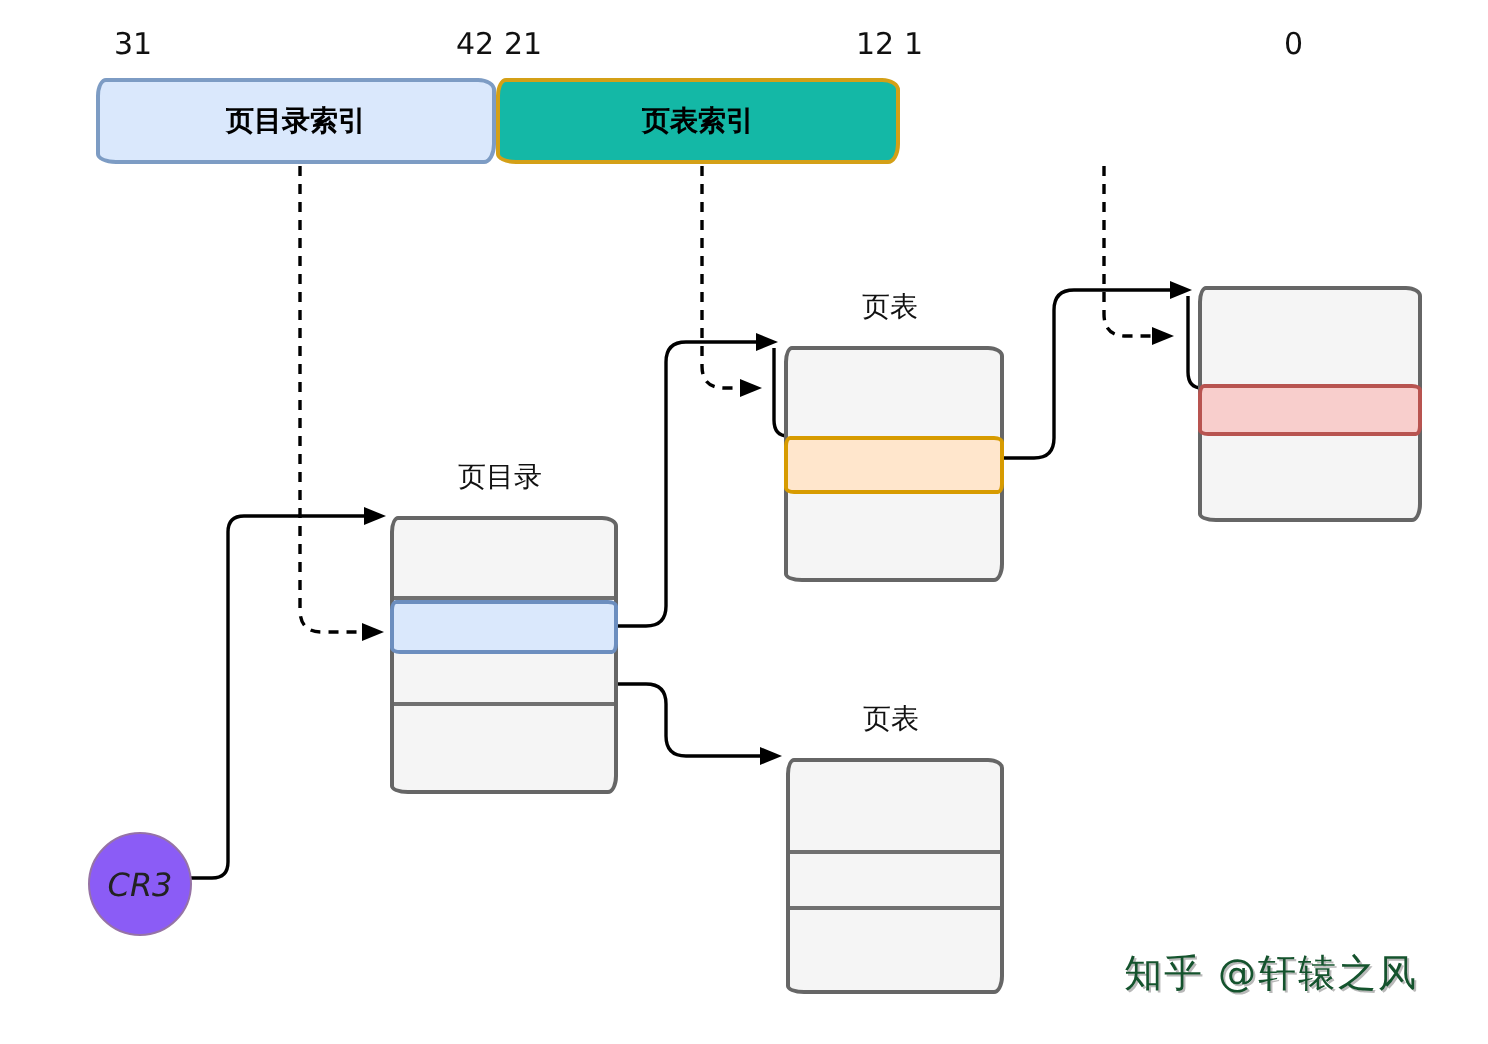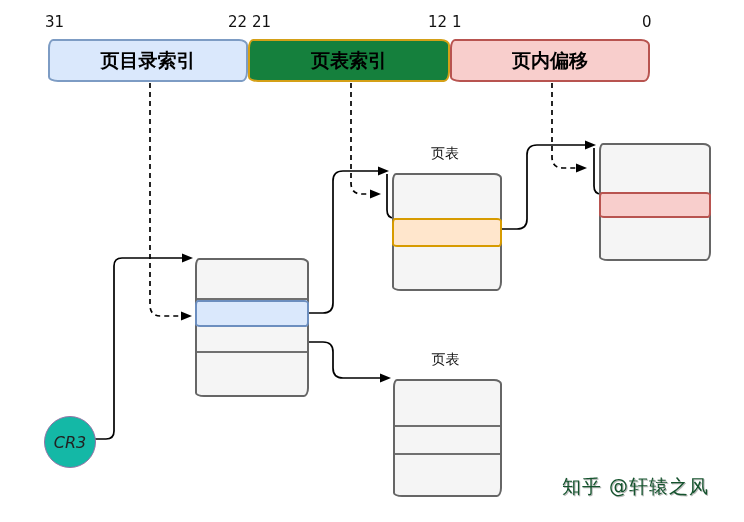--- a/index.html
+++ b/index.html
@@ -4,25 +4,25 @@
 <style>
   html,body{margin:0;padding:0;background:#ffffff;}
   #canvas{
     position:relative;width:744px;height:522px;background:#ffffff;overflow:hidden;
     font-family:"DejaVu Sans","Liberation Sans",sans-serif;color:#000;
   }
   
   .segment{
     position:absolute;top:39px;height:43px;box-sizing:border-box;
     display:flex;align-items:center;justify-content:center;
-    font-size:19px;font-weight:bold;
+    font-size:14px;font-weight:bold;
     border-radius:5px 9px 6px 10px / 9px 6px 10px 5px;
   }
   .seg-blue {left:48px; width:200px;background:#dae8fc;border:2.5px solid #7d9cc4;}
-  .seg-orange{left:248px;width:202px;background:#15803d;border:2.5px solid #d4a017;}
+  .seg-orange{left:248px;width:202px;background:#14b8a6;border:2.5px solid #d4a017;}
   .seg-red  {left:450px;width:200px;background:#f8cecc;border:2.5px solid #b85450;}
   .bit{position:absolute;top:13px;font-size:15px;color:#111;}
   
   .dtable{
     position:absolute;background:#f5f5f5;border:2px solid #666;
     border-radius:4px 8px 5px 9px / 8px 5px 9px 4px;
   }
   .drow{box-sizing:border-box;}
   .sep{border-bottom:2px solid #707070;}
   .hrow{
@@ -31,21 +31,21 @@
   }
   .hrow.blue  {background:#dae8fc;border:2px solid #6c8ebf;}
   .hrow.orange{background:#ffe6cc;border:2px solid #d79b00;}
   .hrow.red   {background:#f8cecc;border:2px solid #b85450;}
   .ttitle{
     position:absolute;text-align:center;font-size:14px;color:#111;
   }
   
   .cr3{
     position:absolute;left:44px;top:416px;width:50px;height:50px;border-radius:50%;
-    background:#14b8a6;border:1.6px solid #9673a6;
+    background:#8b5cf6;border:1.6px solid #9673a6;
     display:flex;align-items:center;justify-content:center;
     font-size:16px;font-style:italic;color:#222;
   }
   
   .wm-zhihu{
     position:absolute;left:562px;top:474px;font-size:19px;letter-spacing:1px;
     color:#14532d;text-shadow:1px 1px 0 #b9b9b9;white-space:nowrap;z-index:5;
   }
   .wm-csdn{
     position:absolute;left:494px;top:489px;font-size:19px;
@@ -55,35 +55,32 @@
   #wires{position:absolute;left:0;top:0;pointer-events:none;}
   .wire{fill:none;stroke:#000;stroke-width:1.7px;}
   .wire.dash{stroke-dasharray:5 4;}
   .ah{fill:#000;stroke:none;}
 </style>
 </head>
 <body>
 
 <div id="canvas">
 
-  <span class="bit" style="left:45px;">31</span>
-  <span class="bit" style="left:228px;">22</span>
+  <span class="bit" style="left:57px;">31</span>
+  <span class="bit" style="left:228px;">42</span>
   <span class="bit" style="left:252px;">21</span>
   <span class="bit" style="left:428px;text-align:right;">12</span>
   <span class="bit" style="left:452px;">1</span>
   <span class="bit" style="left:642px;">0</span>
 
   <div class="segment seg-blue">
     <span>页目录索引</span>
   </div>
   <div class="segment seg-orange">
     <span>页表索引</span>
-  </div>
-  <div class="segment seg-red">
-    <span>页内偏移</span>
   </div>
 
   <svg id="wires" width="744" height="522">
 
     <path class="wire" d="M 93 439 H 106 Q 114 439 114 431 V 266 Q 114 258 122 258 H 183"></path>
     <polygon class="ah" points="193,258 182,253.5 182,262.5"></polygon>
 
     <path class="wire dash" d="M 150 83 V 305 Q 150 316 161 316 H 181"></path>
     <polygon class="ah" points="192,316 181,311.5 181,320.5"></polygon>
 
@@ -100,20 +97,21 @@
 
     <path class="wire" d="M 498 229 H 517 Q 527 229 527 219 V 155 Q 527 145 537 145 H 585"></path>
     <polygon class="ah" points="596,145 585,140.5 585,149.5"></polygon>
 
     <path class="wire" d="M 594 148 V 186 Q 594 194 601 194"></path>
 
     <path class="wire dash" d="M 552 83 V 157 Q 552 168 563 168 H 576"></path>
     <polygon class="ah" points="587,168 576,163.5 576,172.5"></polygon>
   </svg>
 
+  <div class="ttitle" style="left:195px;top:230px;width:110px;">页目录</div>
   <div class="dtable" style="left:195px;top:258px;width:110px;height:135px;">
     <div class="drow sep" style="height:40px;"></div>
     <div class="hrow blue" style="height:27px;"></div>
     <div class="drow sep" style="height:26px;"></div>
     <div class="drow" style="height:38px;"></div>
   </div>
 
   <div class="ttitle" style="left:392px;top:145px;width:106px;">页表</div>
   <div class="dtable" style="left:392px;top:173px;width:106px;height:114px;">
     <div class="drow" style="height:43px;"></div>

